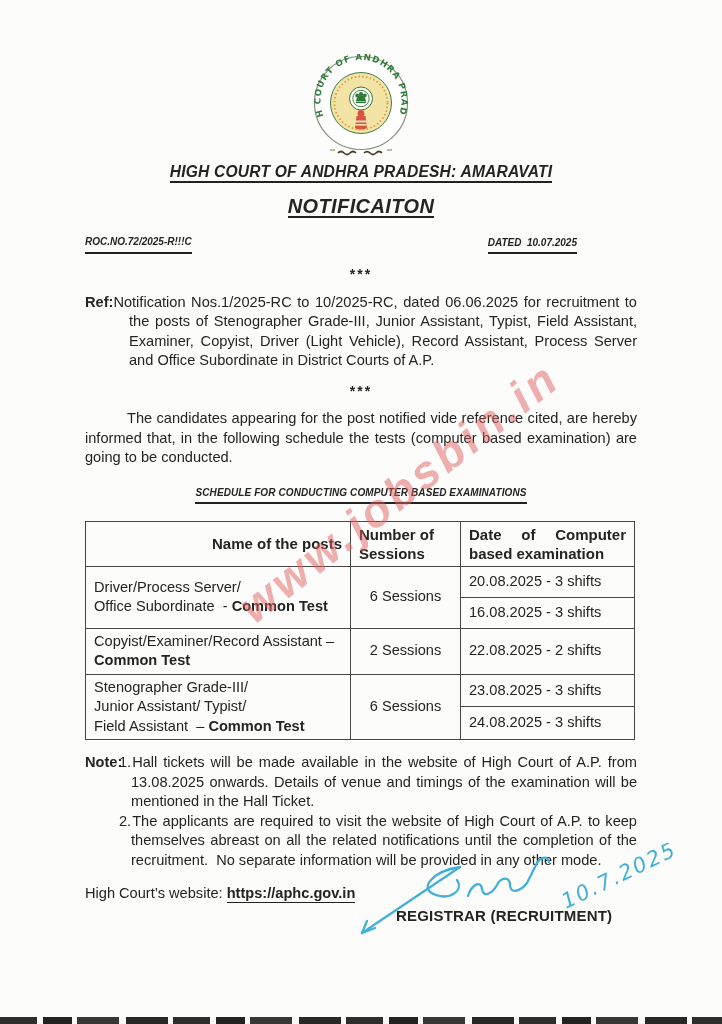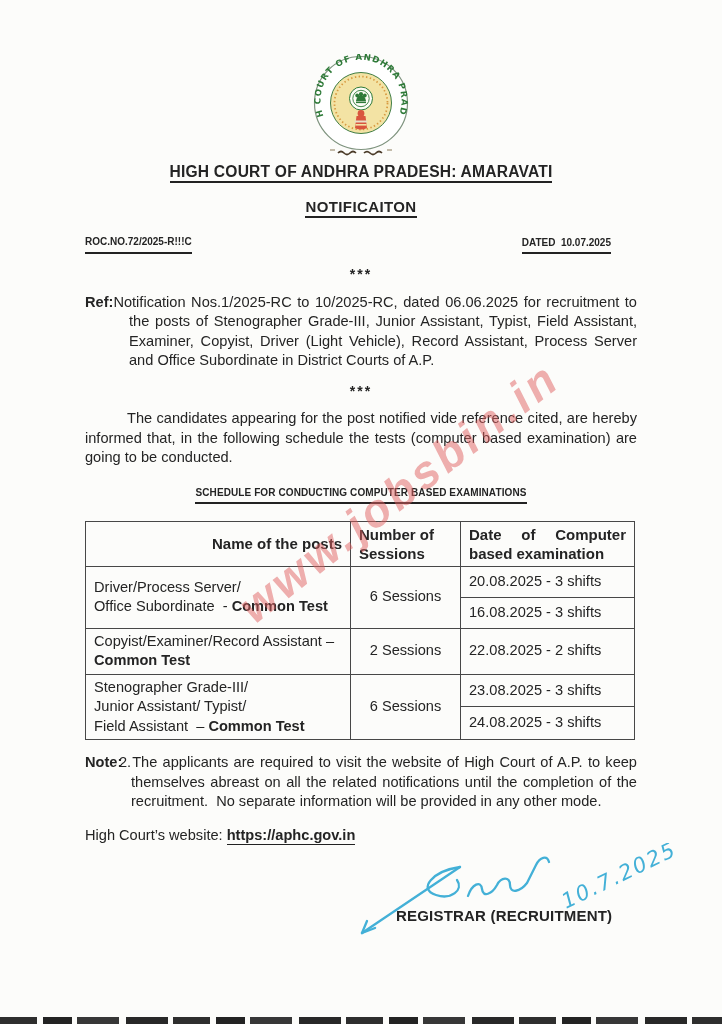--- a/index.html
+++ b/index.html
@@ -12,26 +12,26 @@
     font-family:"Liberation Sans","DejaVu Sans",sans-serif;
     color:#242424;
     font-size:14.6px;
     line-height:19.5px;
   }
   .content{position:absolute;left:85px;top:54px;width:552px;}
 
   .seal-wrap{text-align:center;height:106px;margin-bottom:2px;}
 
   .center{text-align:center;}
-  .u{border-bottom:2px solid #222;display:inline-block;padding-bottom:1px;line-height:17px;}
+  .u{border-bottom:2px solid #222;display:inline-block;padding-bottom:1px;line-height:17px;font-style:italic;}
   .title{font-size:15.6px;font-weight:bold;letter-spacing:.2px;margin-bottom:14px;}
-  .subtitle{font-size:15px;font-weight:bold;letter-spacing:.4px;margin-bottom:15px;}
+  .subtitle{font-size:20px;font-weight:bold;letter-spacing:.4px;margin-bottom:15px;}
 
   .roc-row{display:flex;justify-content:space-between;font-weight:bold;font-size:10px;margin-bottom:11px;}
-  .roc-row .right{margin-right:26px;white-space:pre;}
+  .roc-row .right{margin-right:60px;white-space:pre;}
   .sep{text-align:center;font-weight:600;letter-spacing:2px;margin-bottom:8px;font-size:14px;}
 
   .ref-para{padding-left:44px;text-indent:-44px;text-align:justify;margin-bottom:11px;}
   .ref-para .lbl{font-weight:bold;padding-right:0;}
 
   .body-para{text-indent:42px;text-align:justify;margin:0 0 15px 0;}
 
   .sched-head{font-size:10px;font-weight:bold;letter-spacing:.1px;margin-bottom:17px;}
 
   table.sched{border-collapse:collapse;width:549px;table-layout:fixed;margin-bottom:13px;}
@@ -184,20 +184,23 @@
         <tr>
           <td class="date">24.08.2025 - 3 shifts</td>
         </tr>
       </tbody>
     </table>
 
     <div class="note">
       <span class="note-label">Note:</span>
       <div class="note-items">
         <div class="note-item">
+          <span class="num">1.</span><span>Hall tickets will be made available in the website of High Court of A.P. from 13.08.2025 onwards. Details of venue and timings of the examination will be mentioned in the Hall Ticket.</span>
+        </div>
+        <div class="note-item">
           <span class="num">2.</span><span>The applicants are required to visit the website of High Court of A.P. to keep themselves abreast on all the related notifications until the completion of the recruitment.&nbsp; No separate information will be provided in any other mode.</span>
         </div>
       </div>
     </div>
 
     <div class="website">
       <span>High Court’s website: </span><span class="url">https://aphc.gov.in</span>
     </div>
 
   </div>

